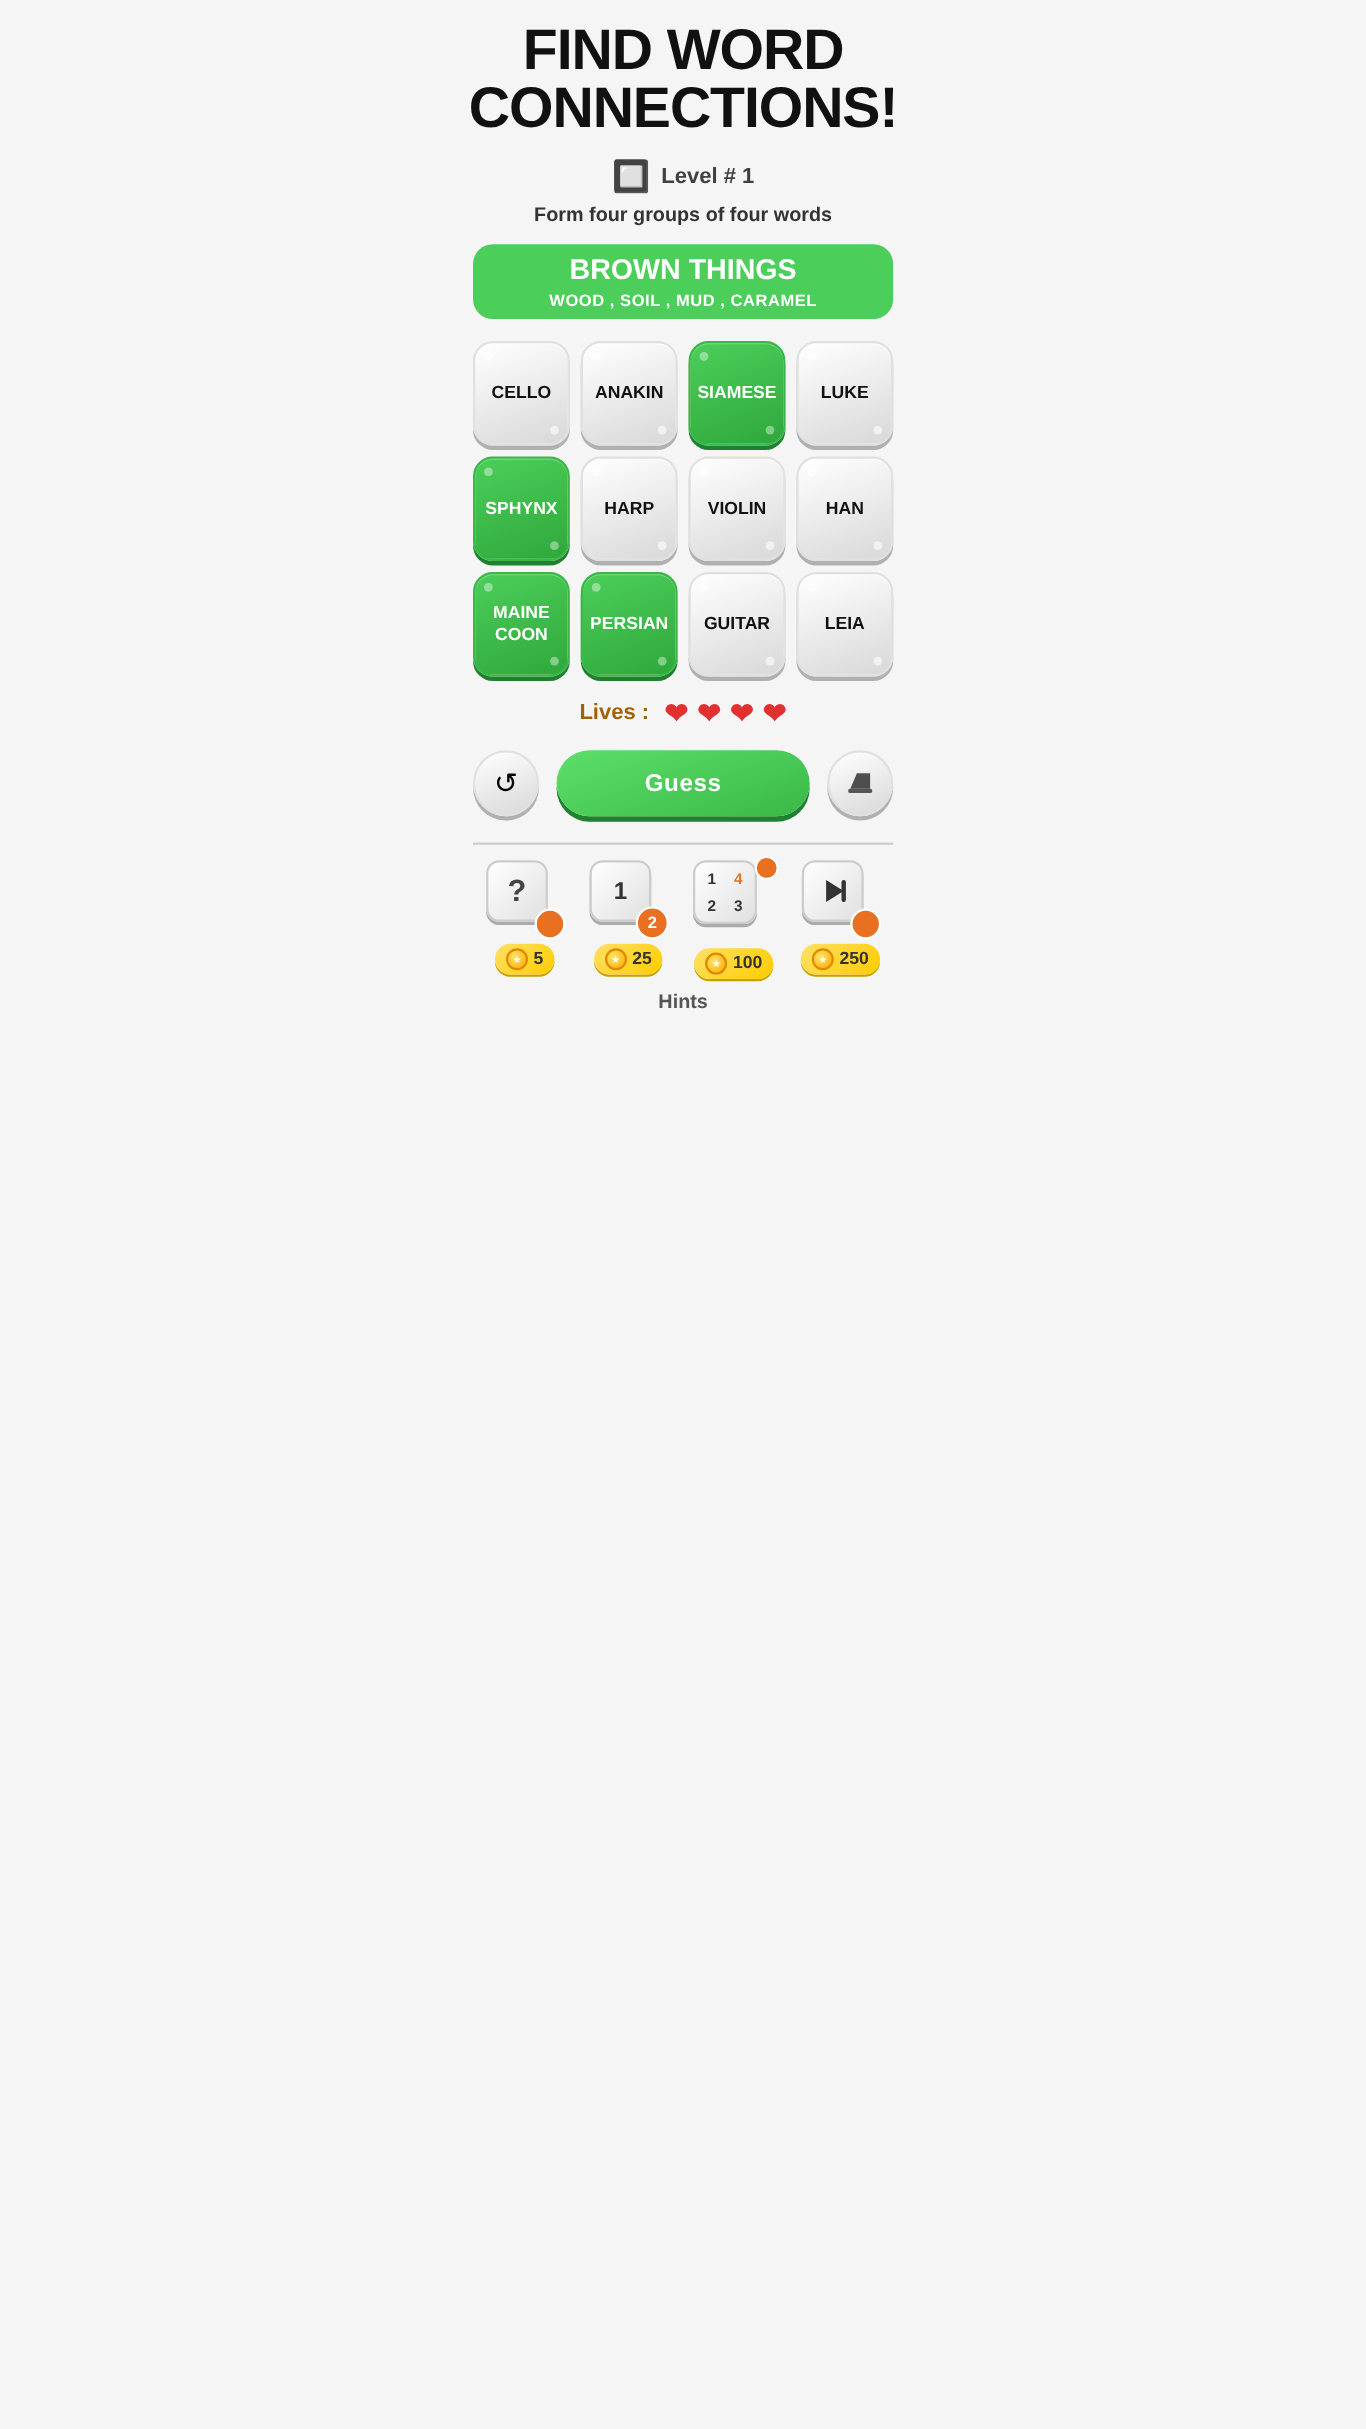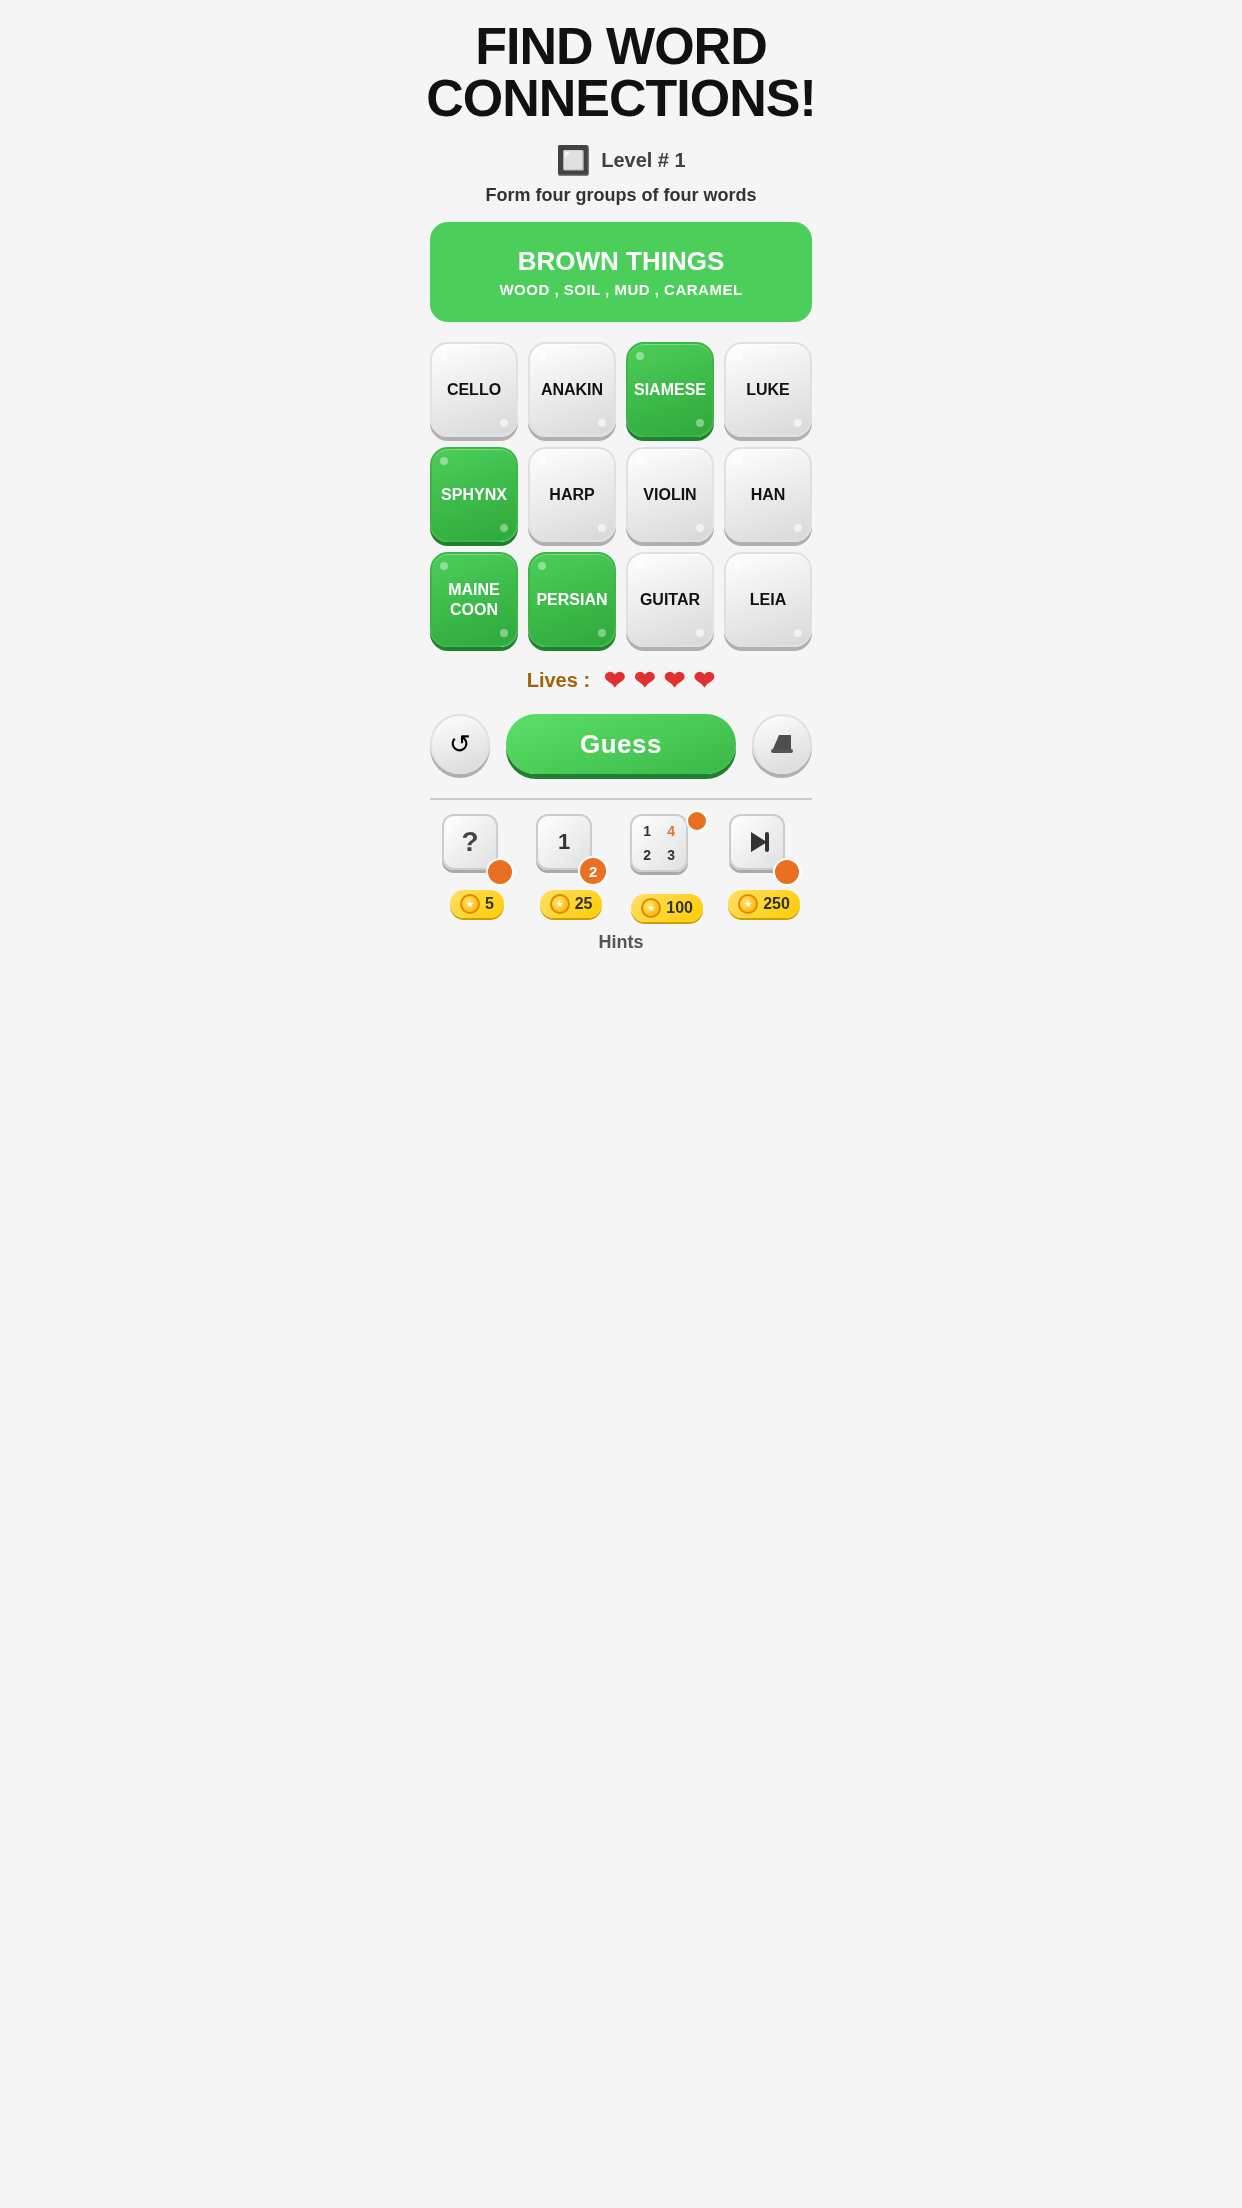--- a/index.html
+++ b/index.html
@@ -55,21 +55,21 @@
       font-weight: 600;
       color: #333;
       margin-bottom: 16px;
       text-align: center;
     }
 
     .green-card {
       background: #4cce5a;
       border-radius: 18px;
       width: 100%;
-      padding: 24px 20px;
+      padding: 8px 20px;
       margin-bottom: 20px;
       text-align: center;
     }
 
     .green-card-title {
       font-size: 26px;
       font-weight: 900;
       color: #fff;
       margin-bottom: 4px;
     }
@@ -180,21 +180,21 @@
     }
 
     .guess-btn {
       flex: 1;
       height: 60px;
       border-radius: 50px;
       background: linear-gradient(160deg, #5cdf6a 0%, #3ab847 100%);
       border: none;
       box-shadow: 0 5px 0 #1f8030;
       color: #fff;
-      font-size: 26px;
+      font-size: 22px;
       font-weight: 900;
       cursor: pointer;
       letter-spacing: 0.5px;
     }
 
     .hints-section {
       width: 100%;
       border-top: 2px solid #ccc;
       padding-top: 14px;
     }

